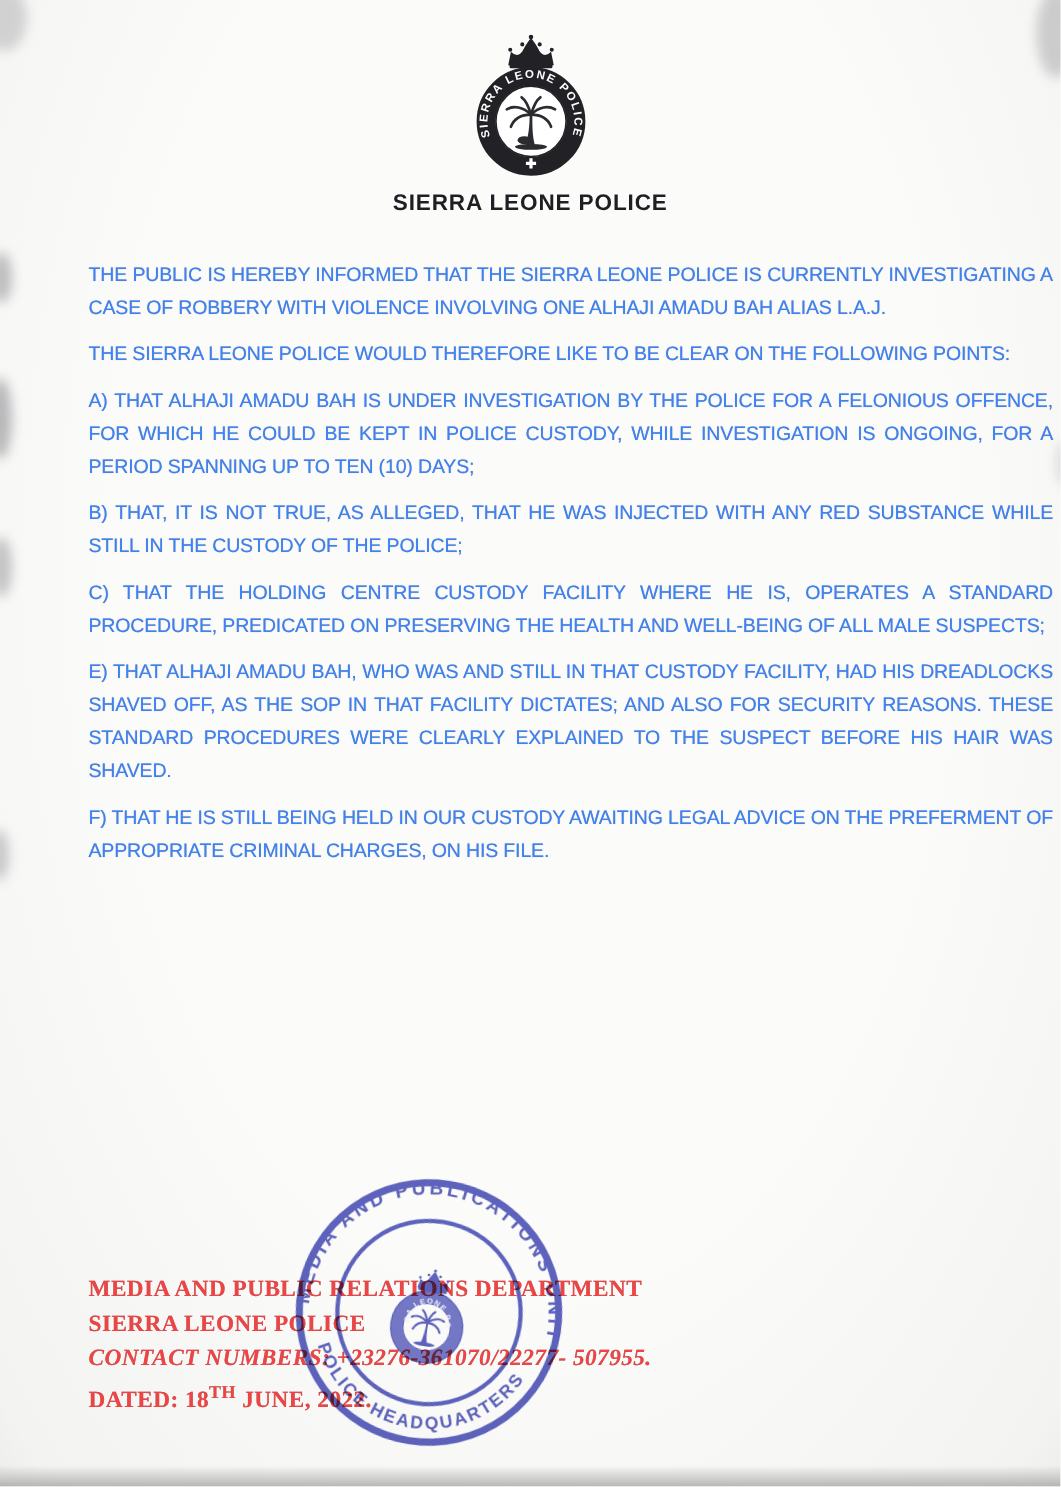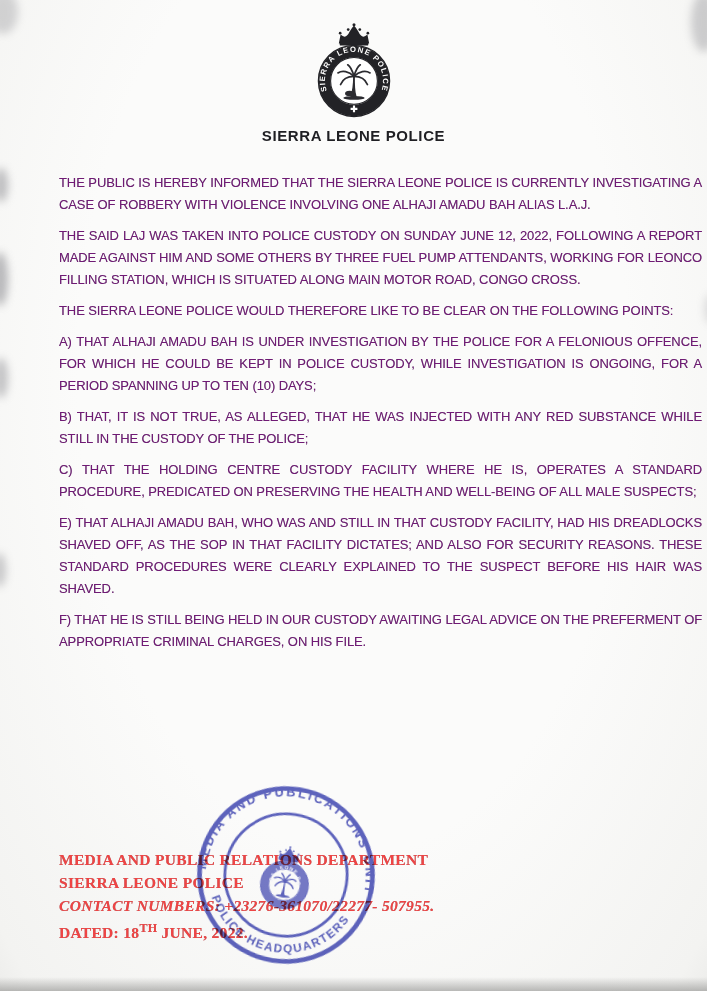--- a/index.html
+++ b/index.html
@@ -13,21 +13,21 @@
 
   
   .logo-wrap{position:absolute;top:22px;left:0;right:0;display:flex;justify-content:center;}
   .logo-wrap svg{display:block;}
   .titles{position:absolute;top:124px;left:0;right:0;text-align:center;color:#1f1f23;}
   .title-line{font-weight:bold;font-size:15px;letter-spacing:.6px;line-height:24px;}
 
   
   .bodytext{
     position:absolute;left:59px;right:5px;top:172px;
-    color:#701a75;font-size:13px;line-height:22px;letter-spacing:-0.1px;
+    color:#3b82f6;font-size:13px;line-height:22px;letter-spacing:-0.1px;
     text-align:justify;text-shadow:0 0 .5px rgba(70,70,78,.55);
   }
   .bodytext p{margin:0 0 9px 0;}
   .bodytext p:last-child{margin-bottom:0;}
 
   
   .footer{
     position:absolute;left:59px;top:848px;
     font-family:"Liberation Serif", serif;font-weight:bold;
     color:#ef4444;font-size:15.5px;line-height:23px;letter-spacing:.3px;
@@ -106,21 +106,20 @@
       </g>
     </svg>
   </div>
 
   <div class="titles">
     <div class="title-line">SIERRA LEONE POLICE</div>
   </div>
 
   <div class="bodytext">
     <p>THE PUBLIC IS HEREBY INFORMED THAT THE SIERRA LEONE POLICE IS CURRENTLY INVESTIGATING A CASE OF ROBBERY WITH VIOLENCE INVOLVING ONE ALHAJI AMADU BAH ALIAS L.A.J.</p>
-    <p>THE SAID LAJ WAS TAKEN INTO POLICE CUSTODY ON SUNDAY JUNE 12, 2022, FOLLOWING A REPORT MADE AGAINST HIM AND SOME OTHERS BY THREE FUEL PUMP ATTENDANTS, WORKING FOR LEONCO FILLING STATION, WHICH IS SITUATED ALONG MAIN MOTOR ROAD, CONGO CROSS.</p>
     <p>THE SIERRA LEONE POLICE WOULD THEREFORE LIKE TO BE CLEAR ON THE FOLLOWING POINTS:</p>
     <p>A) THAT ALHAJI AMADU BAH IS UNDER INVESTIGATION BY THE POLICE FOR A FELONIOUS OFFENCE, FOR WHICH HE COULD BE KEPT IN POLICE CUSTODY, WHILE INVESTIGATION IS ONGOING, FOR A PERIOD SPANNING UP TO TEN (10) DAYS;</p>
     <p>B) THAT, IT IS NOT TRUE, AS ALLEGED, THAT HE WAS INJECTED WITH ANY RED SUBSTANCE WHILE STILL IN THE CUSTODY OF THE POLICE;</p>
     <p>C) THAT THE HOLDING CENTRE CUSTODY FACILITY WHERE HE IS, OPERATES A STANDARD PROCEDURE, PREDICATED ON PRESERVING THE HEALTH AND WELL-BEING OF ALL MALE SUSPECTS;</p>
     <p>E) THAT ALHAJI AMADU BAH, WHO WAS AND STILL IN THAT CUSTODY FACILITY, HAD HIS DREADLOCKS SHAVED OFF, AS THE SOP IN THAT FACILITY DICTATES; AND ALSO FOR SECURITY REASONS. THESE STANDARD PROCEDURES WERE CLEARLY EXPLAINED TO THE SUSPECT BEFORE HIS HAIR WAS SHAVED.</p>
     <p>F) THAT HE IS STILL BEING HELD IN OUR CUSTODY AWAITING LEGAL ADVICE ON THE PREFERMENT OF APPROPRIATE CRIMINAL CHARGES, ON HIS FILE.</p>
   </div>
 
   <div class="footer">
     <div>MEDIA AND PUBLIC RELATIONS DEPARTMENT</div>

